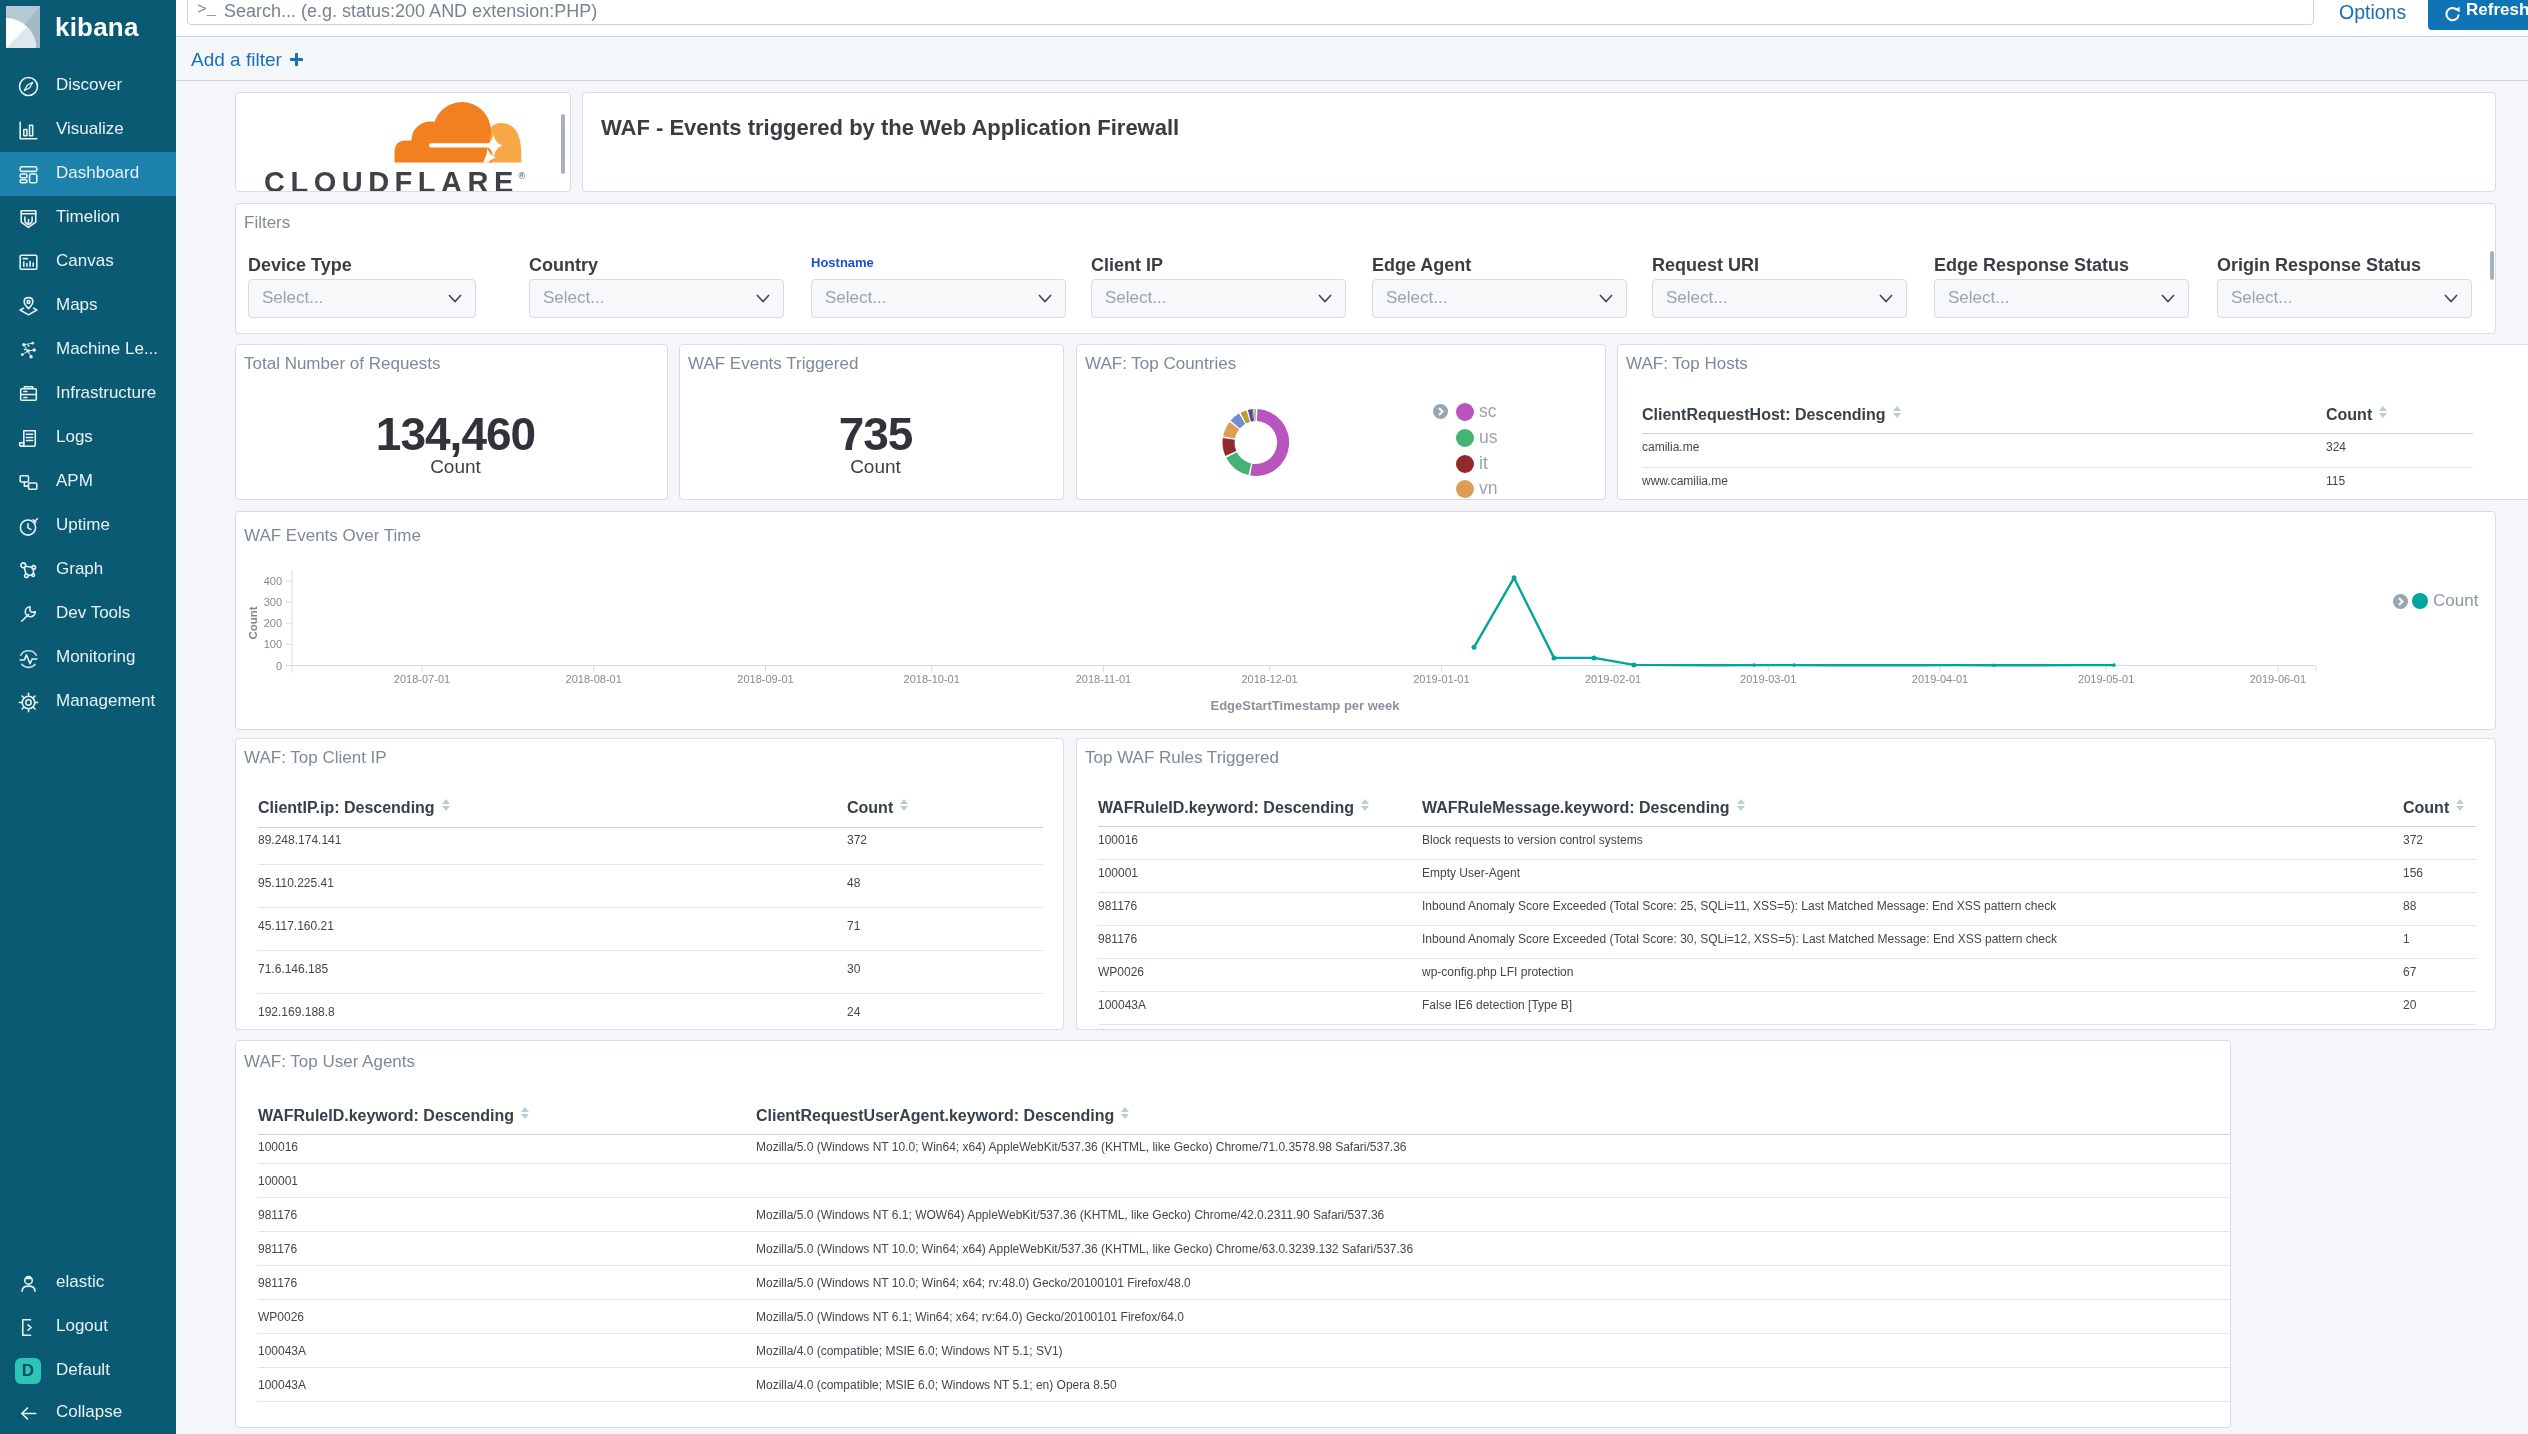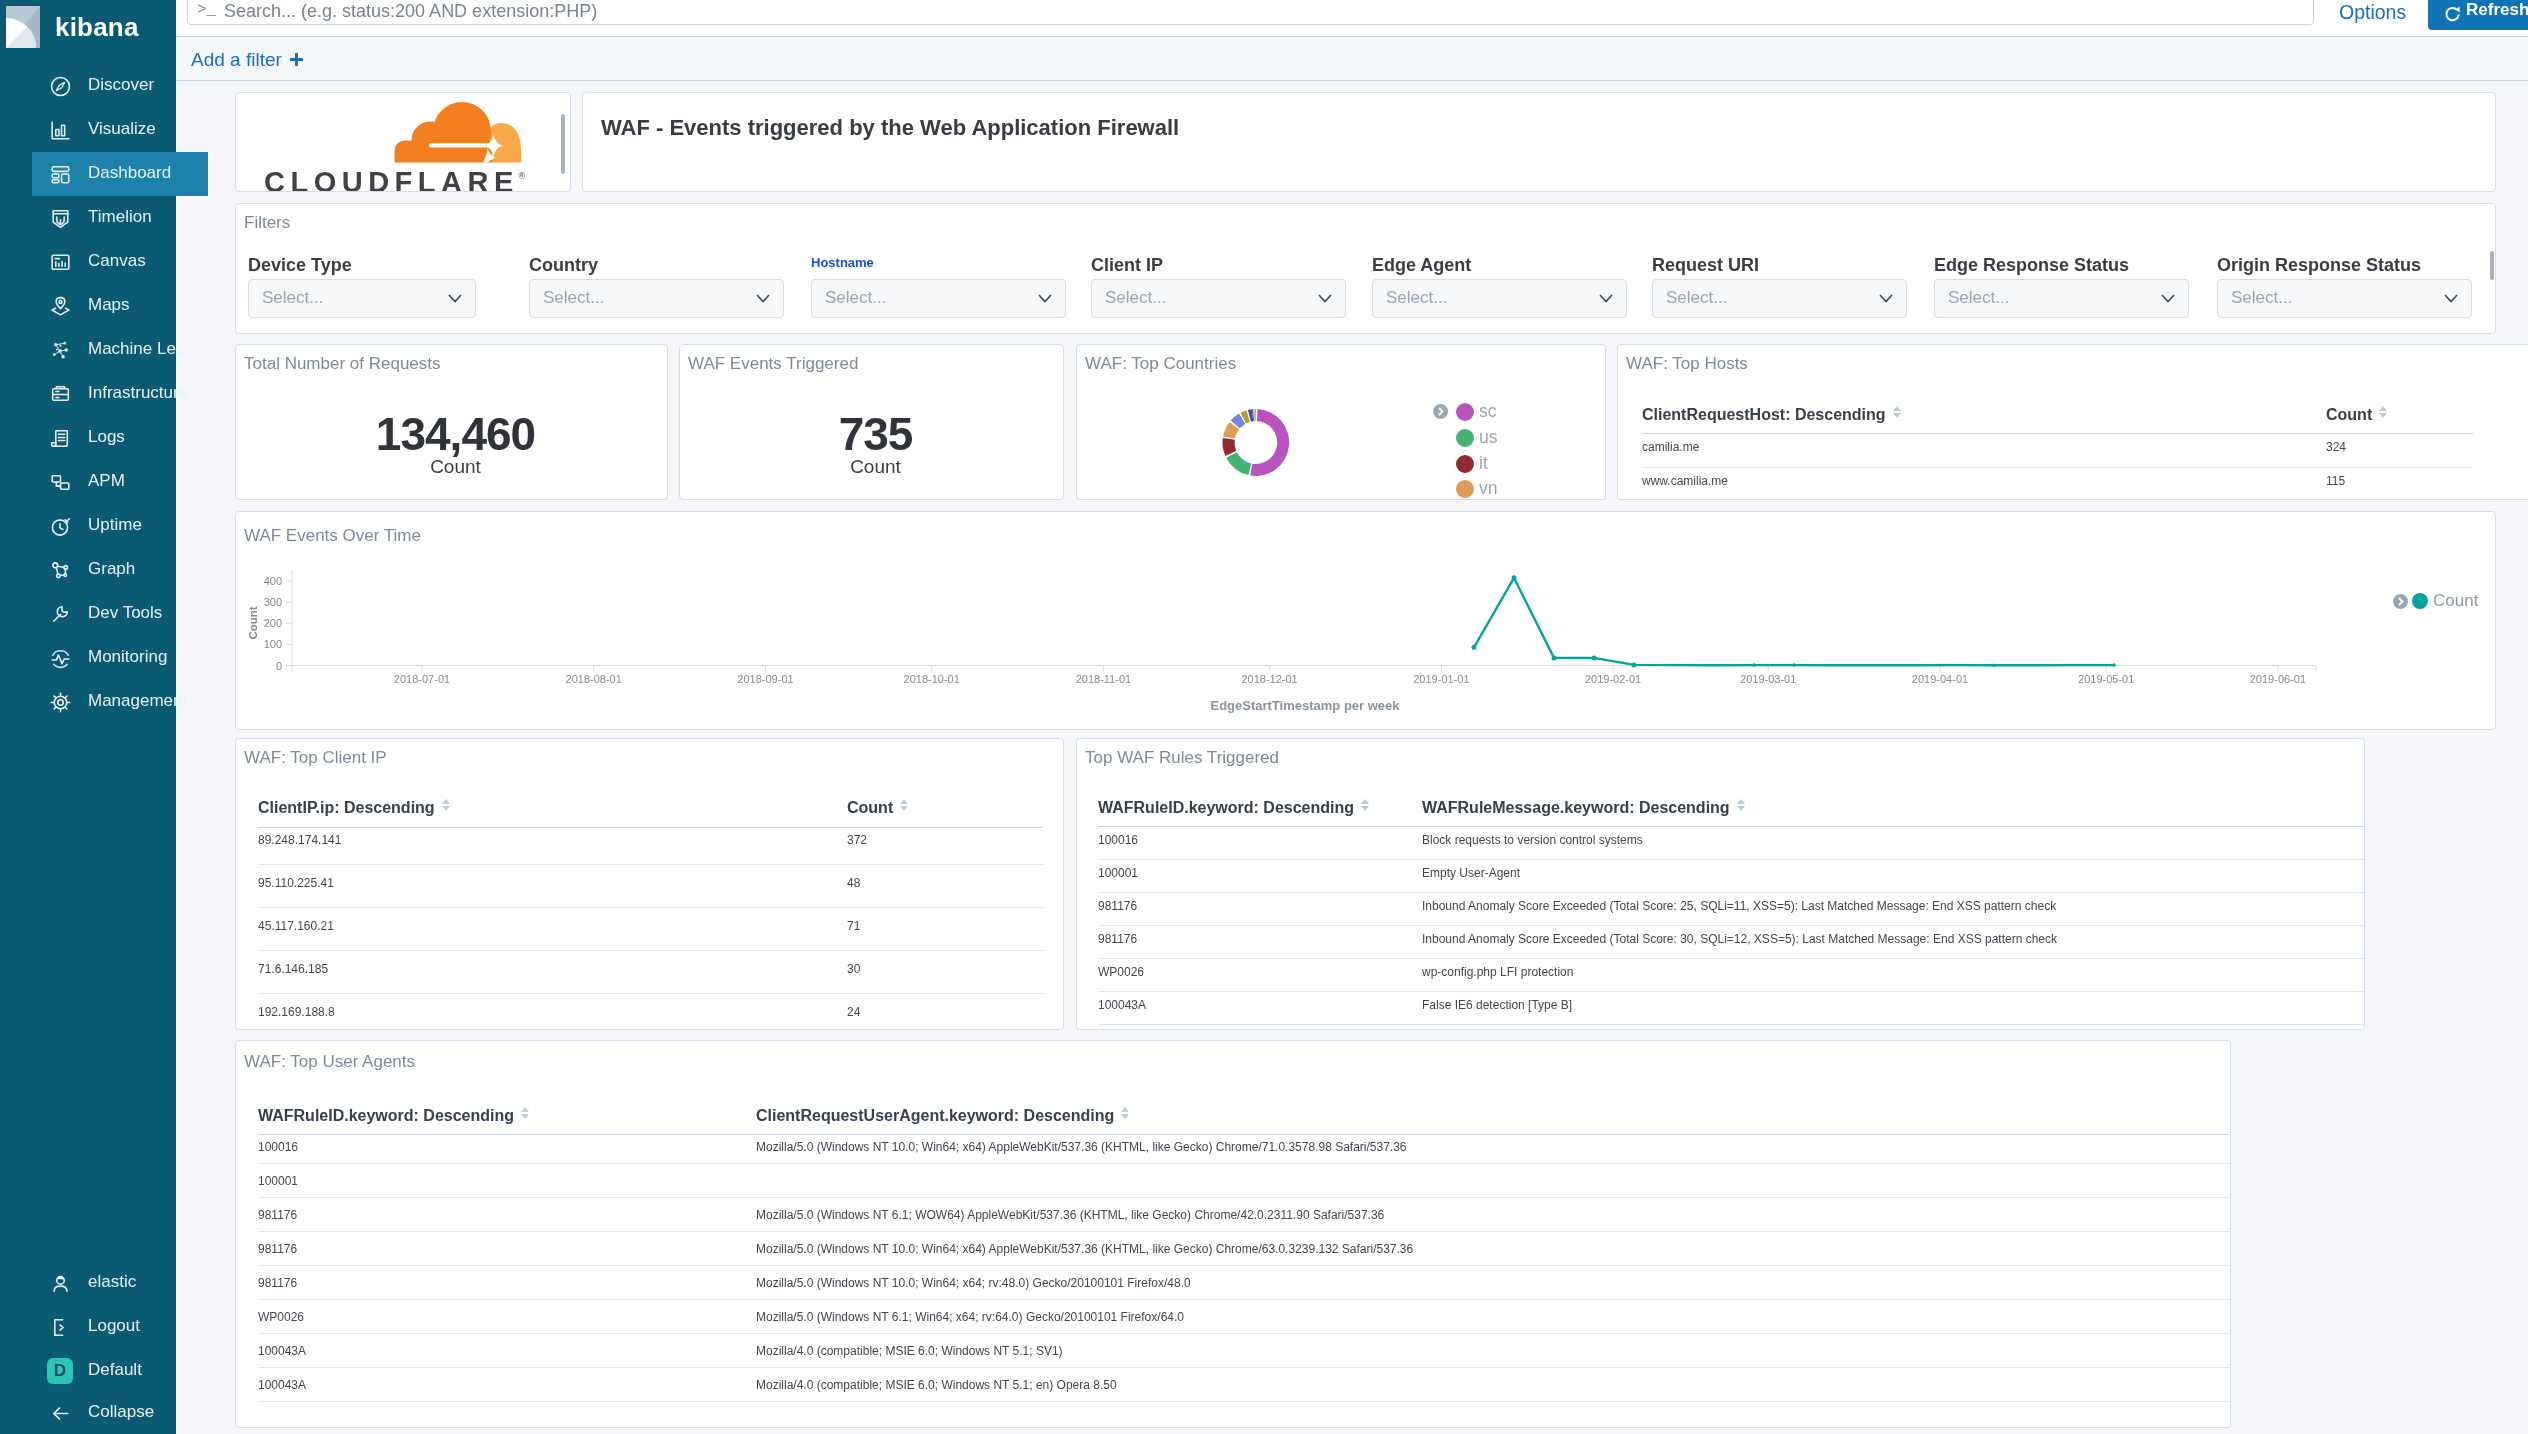--- a/index.html
+++ b/index.html
@@ -1,17 +1,17 @@
 <!DOCTYPE html>
 <html><head><meta charset="utf-8"><style>
 * { margin:0; padding:0; box-sizing:border-box; }
 html,body { width:2528px; height:1434px; overflow:hidden; }
 body { font-family:"Liberation Sans",sans-serif; background:#f4f6fa; position:relative; }
 .sidebar { position:absolute; left:0; top:0; width:176px; height:1434px; background:#0b5a74; z-index:5; }
-.navi { position:absolute; left:0; width:176px; height:44px;margin-left:32px; }
+.navi { position:absolute; left:0; width:176px; height:44px; }
 .navi.selected { background:#1d82ab; }
 .nicon { position:absolute; left:16px; top:10px; }
 .nlbl { position:absolute; left:56px; top:11px; font-size:17px; color:#e8f2f6; }
 .topbar { position:absolute; left:176px; top:0; width:2352px; height:37px; background:#fff; border-bottom:1px solid #ccd3db; z-index:4; }
 .filterbar { position:absolute; left:176px; top:37px; width:2352px; height:44px; background:#f4f7fa; border-bottom:1px solid #ccd4dc; z-index:4; }
 .panel { position:absolute; background:#fff; border:1px solid #d6ddea; border-radius:4px; overflow:hidden; }
 .ptitle { position:absolute; font-size:17px; color:#7e8a99; white-space:nowrap; }
 .sel { position:absolute; height:39px; background:#f6f8fa; border:1px solid #d5dce5; border-radius:4px; font-size:17px; color:#98a5b3; padding:8px 0 0 13px; }
 .mval { position:absolute; left:4px; width:100%; text-align:center; font-size:46px; font-weight:bold; color:#30343a; letter-spacing:-1px; }
 .mlbl { position:absolute; left:4px; width:100%; text-align:center; font-size:19px; color:#3c4148; }
@@ -390,21 +390,21 @@
     <div class="rline" style="left:22px;top:168px;width:785px"></div>
     <div class="td" style="left:22px;top:180px">45.117.160.21</div>
     <div class="td" style="left:611px;top:180px">71</div>
     <div class="rline" style="left:22px;top:211px;width:785px"></div>
     <div class="td" style="left:22px;top:223px">71.6.146.185</div>
     <div class="td" style="left:611px;top:223px">30</div>
     <div class="rline" style="left:22px;top:254px;width:785px"></div>
     <div class="td" style="left:22px;top:266px">192.169.188.8</div>
     <div class="td" style="left:611px;top:266px">24</div>
   </div>
-<div class="panel" style="left:1076px;top:738px;width:1289px;height:292px">
+<div class="panel" style="left:1076px;top:738px;width:1420px;height:292px">
     <div class="ptitle" style="left:8px;top:9px">Top WAF Rules Triggered</div>
     <div class="th" style="left:21px;top:60px">WAFRuleID.keyword: Descending<span class="crts"><span class="crt up"></span><span class="crt dn"></span></span></div>
     <div class="th" style="left:345px;top:60px">WAFRuleMessage.keyword: Descending<span class="crts"><span class="crt up"></span><span class="crt dn"></span></span></div>
     <div class="th" style="left:1326px;top:60px">Count<span class="crts"><span class="crt up"></span><span class="crt dn"></span></span></div>
     <div class="hline" style="left:21px;top:87px;width:1378px"></div>
     <div class="td" style="left:21px;top:94px">100016</div>
     <div class="td" style="left:345px;top:94px">Block requests to version control systems</div>
     <div class="td" style="left:1326px;top:94px">372</div>
     <div class="rline" style="left:21px;top:120px;width:1378px"></div>
     <div class="td" style="left:21px;top:127px">100001</div>

